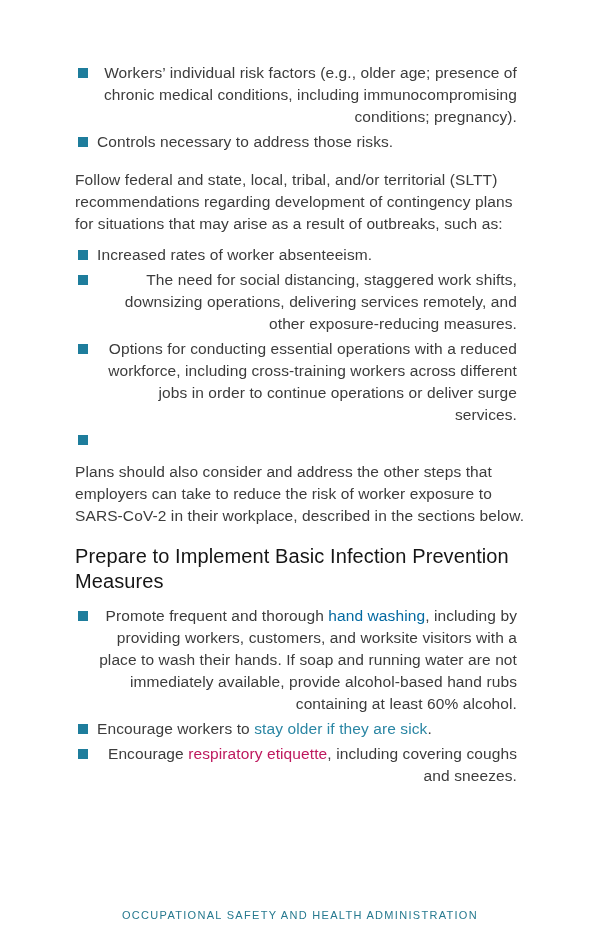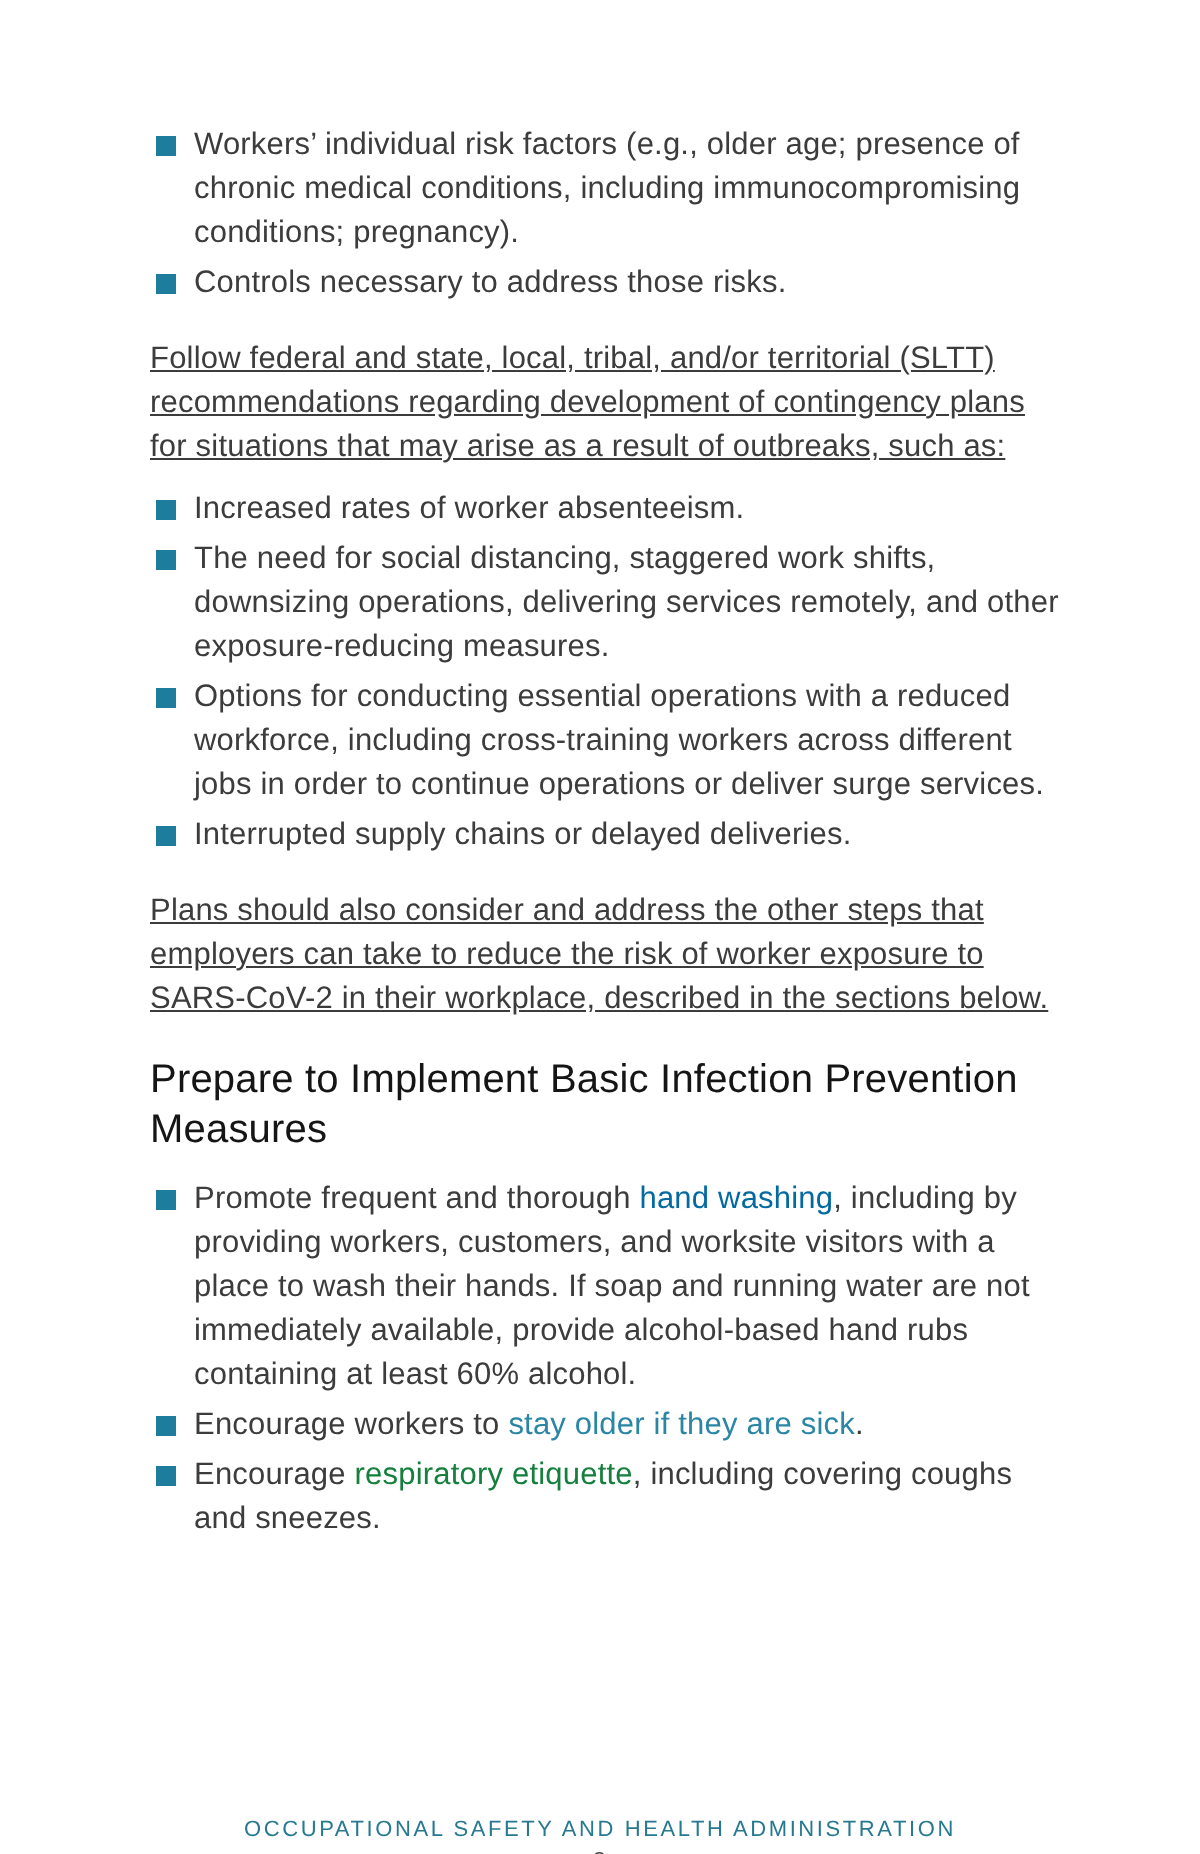--- a/index.html
+++ b/index.html
@@ -16,26 +16,26 @@
     position: absolute;
     top: 62px;
     left: 75px;
     width: 458px;
   }
   p.body-text {
     font-size: 15.5px;
     line-height: 22px;
     margin: 16px 0 9px 0;
     letter-spacing: 0.1px;
-    text-decoration: underline;
   }
   ul.bullet-list {
     list-style: none;
-    margin: 0 0 9px 0;
+    margin: 0 16px 9px 0;
     padding: 0 0 0 3px;
+    text-align: right;
   }
   ul.bullet-list li {
     display: flex;
     align-items: flex-start;
     margin: 0 0 3px 0;
   }
   .bullet {
     width: 10px;
     height: 10px;
     flex: 0 0 10px;
@@ -104,41 +104,40 @@
     <li>
       <span class="bullet accent-bg" style="background: rgb(30, 125, 156);"></span>
       <span class="li-text">The need for social distancing, staggered work shifts, downsizing operations, delivering services remotely, and other exposure-reducing measures.</span>
     </li>
     <li>
       <span class="bullet accent-bg" style="background: rgb(30, 125, 156);"></span>
       <span class="li-text">Options for conducting essential operations with a reduced workforce, including cross-training workers across different jobs in order to continue operations or deliver surge services.</span>
     </li>
     <li>
       <span class="bullet accent-bg" style="background: rgb(30, 125, 156);"></span>
-      <span class="li-text">Interrupted supply chains or delayed deliveries.</span>
     </li>
   </ul>
 
   <p class="body-text">Plans should also consider and address the other steps that employers can take to reduce the risk of worker exposure to SARS-CoV-2 in their workplace, described in the sections below.</p>
 
   <h2 class="section-heading" style="color: rgb(21, 21, 21);">Prepare to Implement Basic Infection Prevention Measures</h2>
 
 
   <ul class="bullet-list">
     <li>
       <span class="bullet accent-bg" style="background: rgb(30, 125, 156);"></span>
       <span class="li-text"><span>Promote frequent and thorough </span><span class="doc-link link-fg" style="color: #0369a1;">hand washing</span><span>, including by providing workers, customers, and worksite visitors with a place to wash their hands. If soap and running water are not immediately available, provide alcohol-based hand rubs containing at least 60% alcohol.</span></span>
     </li>
     <li>
       <span class="bullet accent-bg" style="background: rgb(30, 125, 156);"></span>
       <span class="li-text"><span>Encourage workers to </span><span class="doc-link link-fg" style="color: rgb(42, 134, 164);">stay older if they are sick</span><span>.</span></span>
     </li>
     <li>
       <span class="bullet accent-bg" style="background: rgb(30, 125, 156);"></span>
-      <span class="li-text"><span>Encourage </span><span class="doc-link link-fg" style="color: #15803d;">respiratory etiquette</span><span>, including covering coughs and sneezes.</span></span>
+      <span class="li-text"><span>Encourage </span><span class="doc-link link-fg" style="color: #be185d;">respiratory etiquette</span><span>, including covering coughs and sneezes.</span></span>
     </li>
   </ul>
 
 </div>
 
 <div class="footer">
   <div class="footer-org footer-fg" style="color: rgb(38, 121, 143);">OCCUPATIONAL SAFETY AND HEALTH ADMINISTRATION</div>
   <div class="page-number">8</div>
 </div>
 

